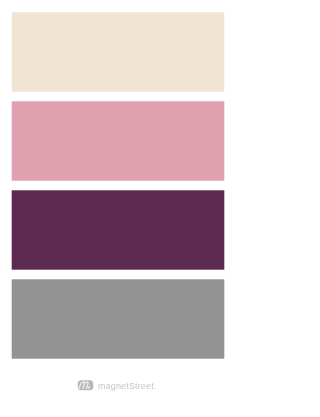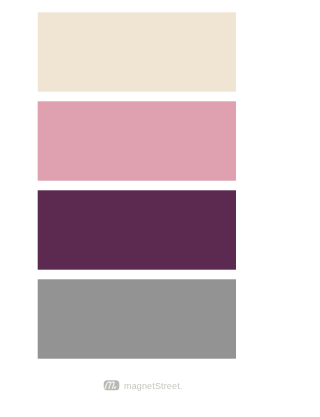--- a/index.html
+++ b/index.html
@@ -2,21 +2,21 @@
 <html><head>
 <meta charset="utf-8">
 <title>Color Palette</title>
 <style>
   html,body{margin:0;padding:0;}
   body{
     width:236px;height:417px;background:#ffffff;
     font-family:"Liberation Sans","DejaVu Sans",sans-serif;
     overflow:hidden;
   }
-  .stage{position:relative;width:236px;height:417px;background:#ffffff;margin-left:26px;}
+  .stage{position:relative;width:236px;height:417px;background:#ffffff;}
   .palette{position:absolute;left:0;top:0;width:236px;height:417px;display:block;}
   .brand{position:absolute;left:77px;top:380px;width:79px;height:11px;}
   .brand-text{position:absolute;left:21px;top:2px;
      font-size:9px;line-height:9px;color:#c6c6c1;letter-spacing:0.15px;
      white-space:nowrap;transform:translateZ(0);-webkit-font-smoothing:antialiased;}
 </style>
 </head>
 <body>
 
 <div class="stage">

